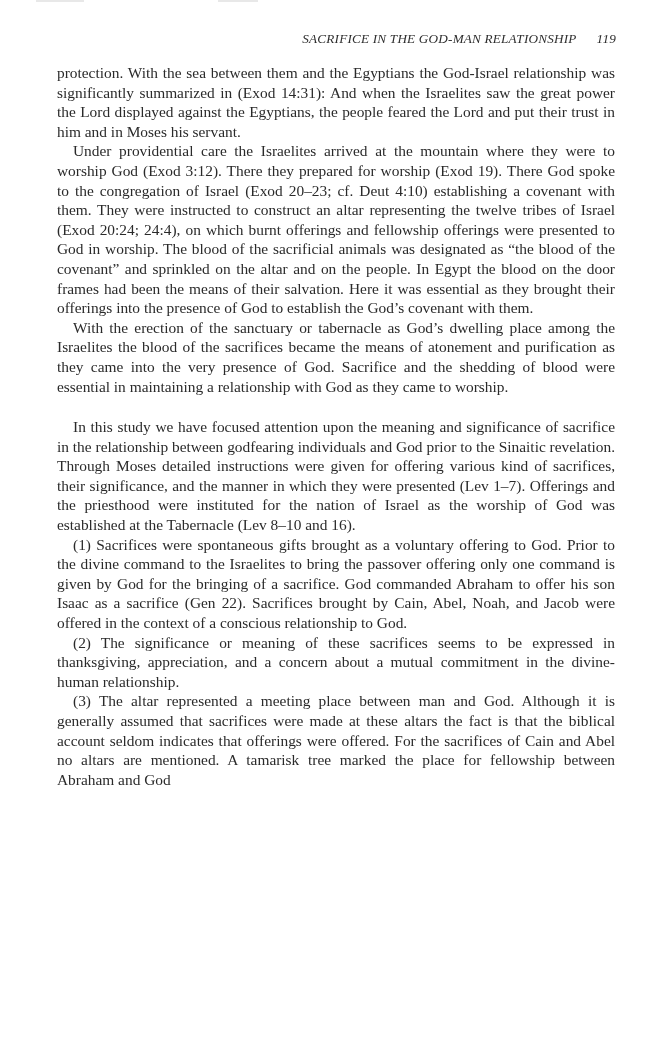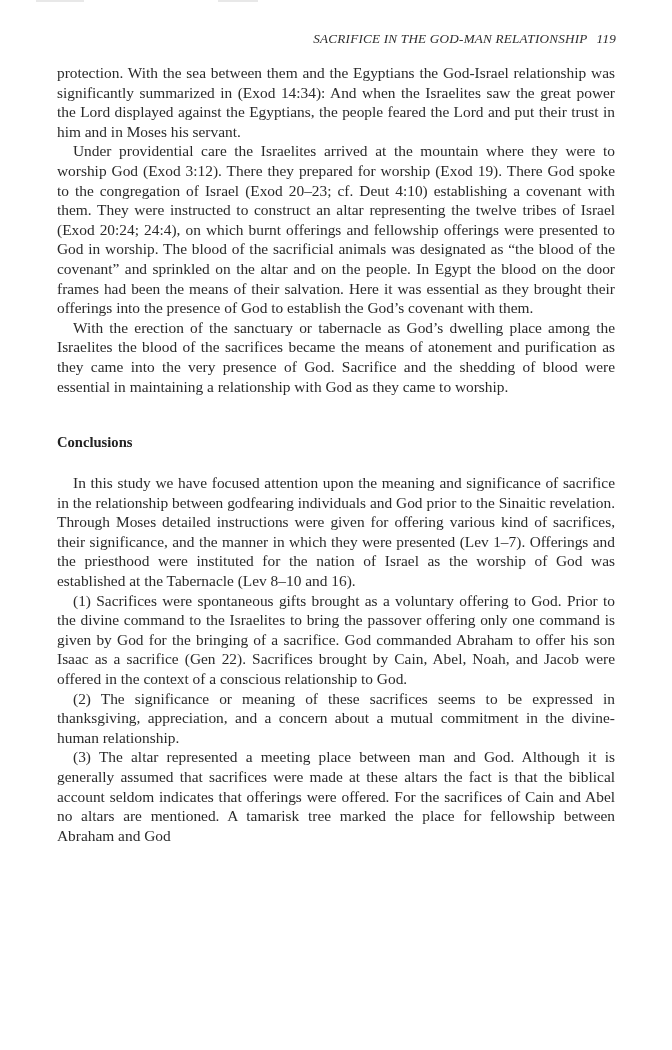--- a/index.html
+++ b/index.html
@@ -28,21 +28,21 @@
       position: absolute;
       top: 31px;
       right: 56px;
       font-style: italic;
       font-size: 13.2px;
       letter-spacing: 0.2px;
       color: #2e2e2e;
       white-space: nowrap;
     }
     .running-head .page-num {
-      margin-left: 9px;
+      margin-left: 20px;
     }
     .text-block {
       position: absolute;
       left: 57px;
       width: 558px;
       top: 63px;
       font-size: 15.4px;
       line-height: 19.6px;
       text-align: justify;
     }
@@ -69,23 +69,22 @@
 <body>
 
 <div class="scan-mark a"></div>
 <div class="scan-mark b"></div>
 
 <div class="running-head">
   <span>SACRIFICE IN THE GOD-MAN RELATIONSHIP</span><span class="page-num">119</span>
 </div>
 
 <div class="text-block">
-  <p class="no-indent">protection. With the sea between them and the Egyptians the God-Israel relationship was significantly summarized in (Exod 14:34): And when the Israelites saw the great power the Lord displayed against the Egyptians, the people feared the Lord and put their trust in him and in Moses his servant.</p>
+  <p class="no-indent">protection. With the sea between them and the Egyptians the God-Israel relationship was significantly summarized in (Exod 14:31): And when the Israelites saw the great power the Lord displayed against the Egyptians, the people feared the Lord and put their trust in him and in Moses his servant.</p>
   <p>Under providential care the Israelites arrived at the mountain where they were to worship God (Exod 3:12). There they prepared for worship (Exod 19). There God spoke to the congregation of Israel (Exod 20–23; cf. Deut 4:10) establishing a covenant with them. They were instructed to construct an altar representing the twelve tribes of Israel (Exod 20:24; 24:4), on which burnt offerings and fellowship offerings were presented to God in worship. The blood of the sacrificial animals was designated as “the blood of the covenant” and sprinkled on the altar and on the people. In Egypt the blood on the door frames had been the means of their salvation. Here it was essential as they brought their offerings into the presence of God to establish the God’s covenant with them.</p>
   <p>With the erection of the sanctuary or tabernacle as God’s dwelling place among the Israelites the blood of the sacrifices became the means of atonement and purification as they came into the very presence of God. Sacrifice and the shedding of blood were essential in maintaining a relationship with God as they came to worship.</p>
 
-  <h2 class="section-heading">Conclusions</h2>
 
   <p class="after-heading">In this study we have focused attention upon the meaning and significance of sacrifice in the relationship between godfearing individuals and God prior to the Sinaitic revelation. Through Moses detailed instructions were given for offering various kind of sacrifices, their significance, and the manner in which they were presented (Lev 1–7). Offerings and the priesthood were instituted for the nation of Israel as the worship of God was established at the Tabernacle (Lev 8–10 and 16).</p>
   <p>(1) Sacrifices were spontaneous gifts brought as a voluntary offering to God. Prior to the divine command to the Israelites to bring the passover offering only one command is given by God for the bringing of a sacrifice. God commanded Abraham to offer his son Isaac as a sacrifice (Gen 22). Sacrifices brought by Cain, Abel, Noah, and Jacob were offered in the context of a conscious relationship to God.</p>
   <p>(2) The significance or meaning of these sacrifices seems to be expressed in thanksgiving, appreciation, and a concern about a mutual commitment in the divine-human relationship.</p>
   <p>(3) The altar represented a meeting place between man and God. Although it is generally assumed that sacrifices were made at these altars the fact is that the biblical account seldom indicates that offerings were offered. For the sacrifices of Cain and Abel no altars are mentioned. A tamarisk tree marked the place for fellowship between Abraham and God</p>
 </div>
 
 </body></html>

